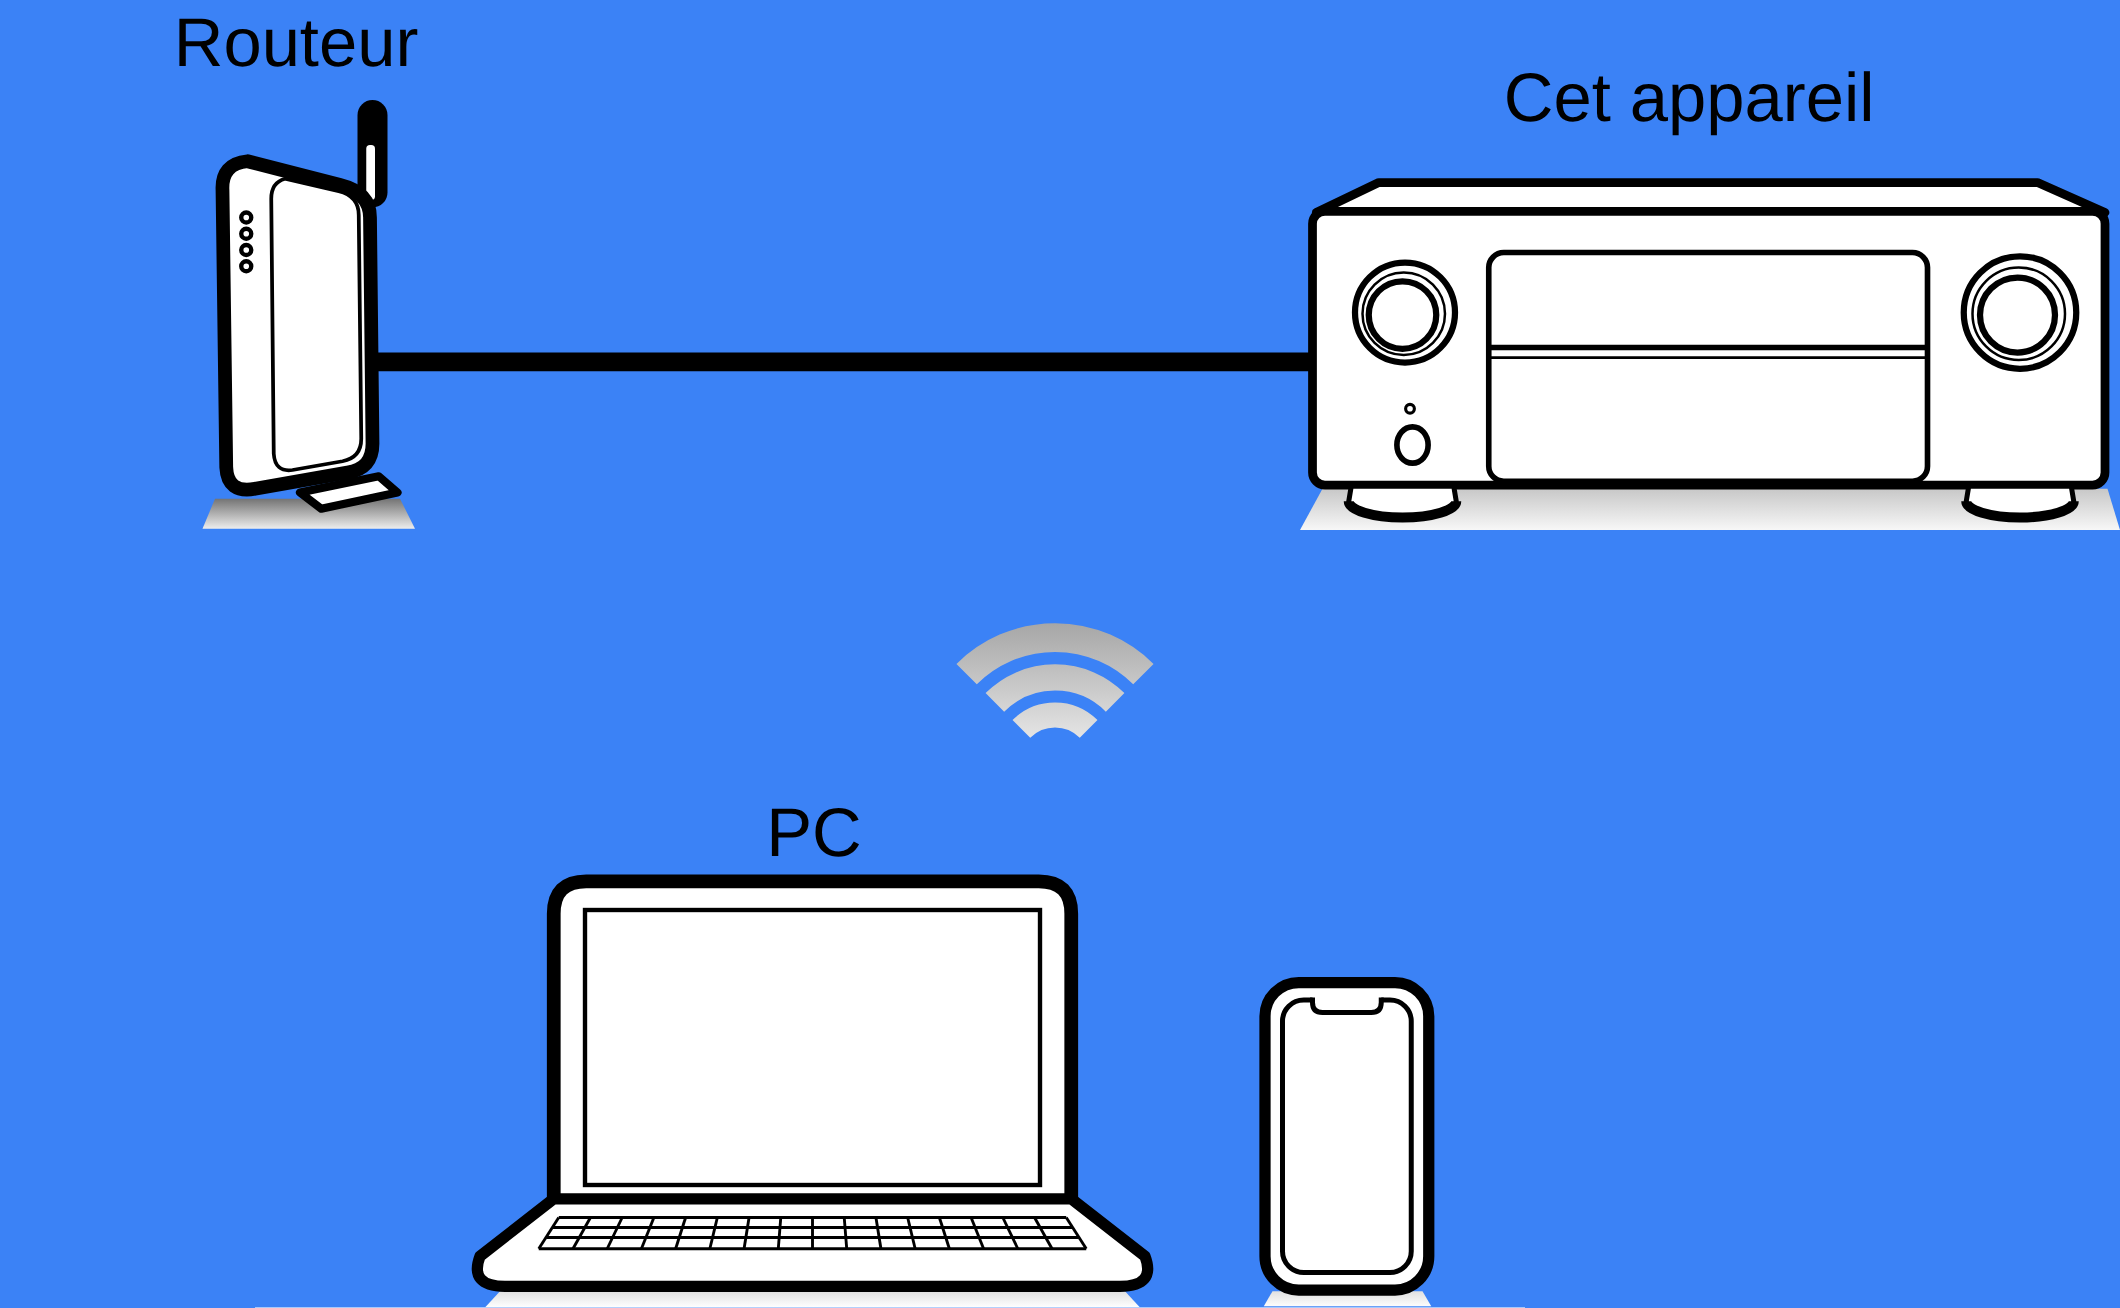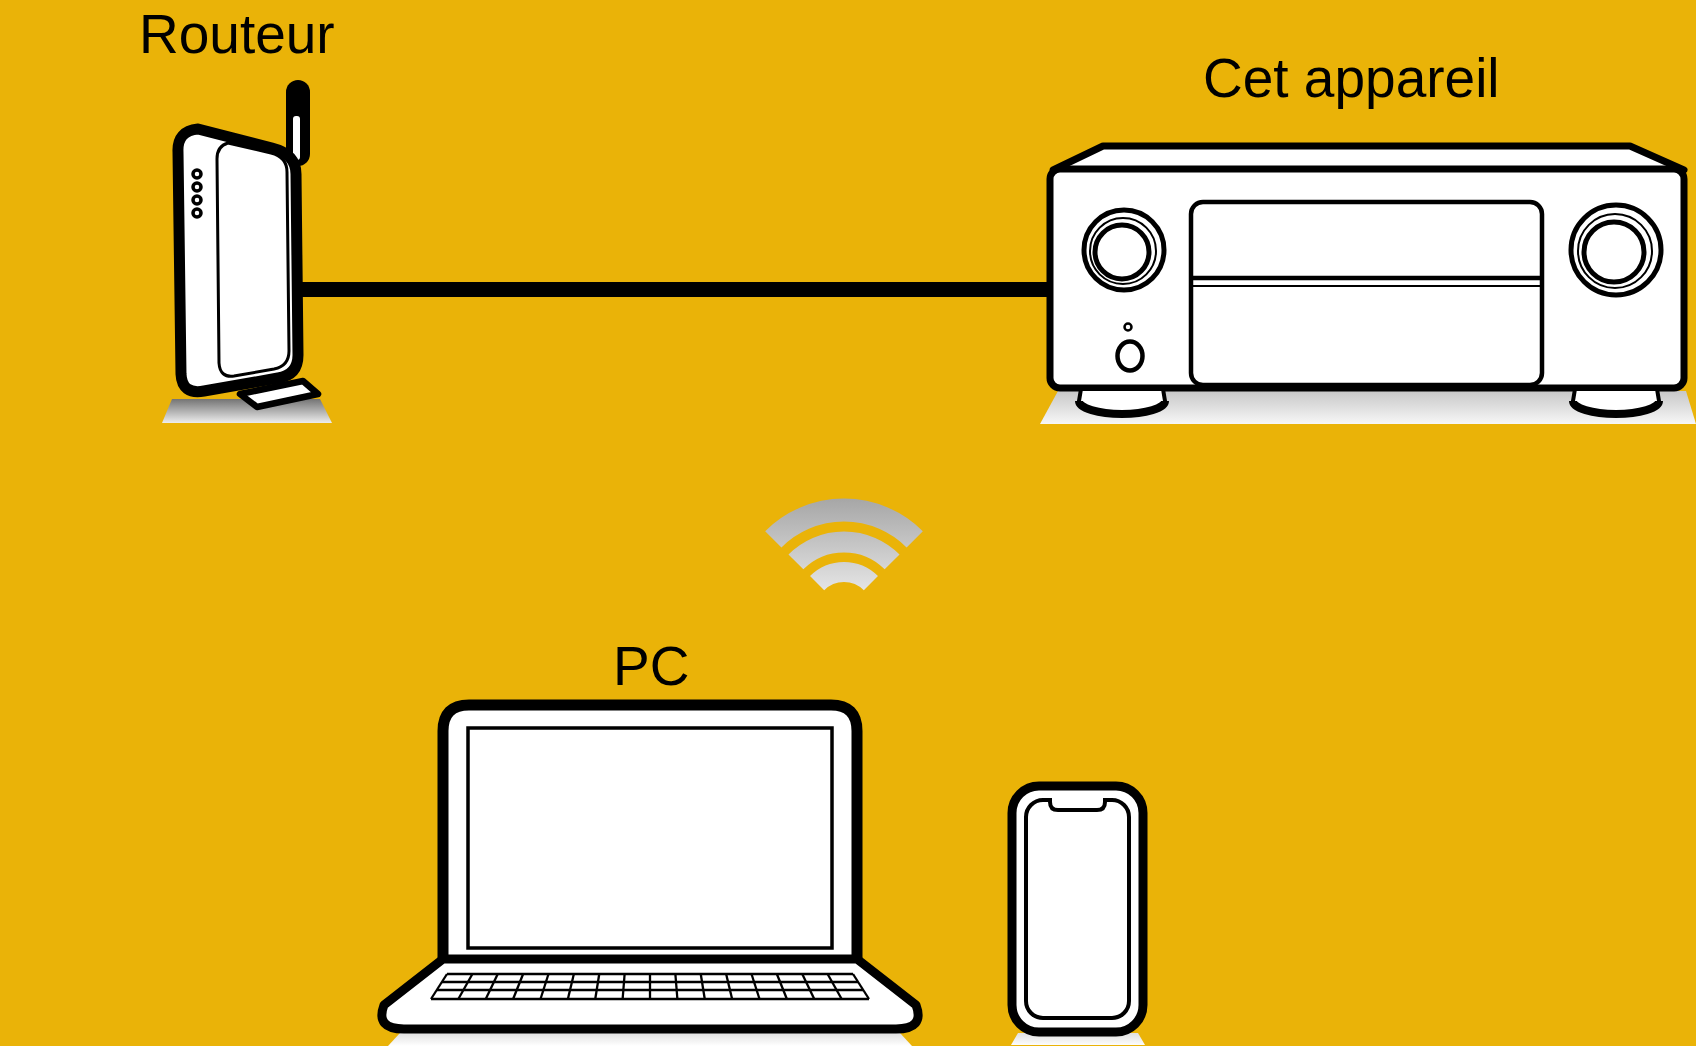--- a/index.html
+++ b/index.html
@@ -1,19 +1,19 @@
 <!DOCTYPE html>
 <html><head>
 <meta charset="utf-8">
 <style>
   html,body{margin:0;padding:0;background:#ffffff;}
   #stage{
     position:relative;
     width:1696px;height:1046px;
-    background:#eab308;
+    background:#3b82f6;
     overflow:hidden;
     font-family:"Liberation Sans", sans-serif;
   }
   #art{position:absolute;left:0;top:0;width:1696px;height:1046px;}
   .node-label{
     font-family:"Liberation Sans", sans-serif;
     font-size:55px;
     fill:#000000;
   }
 </style>

